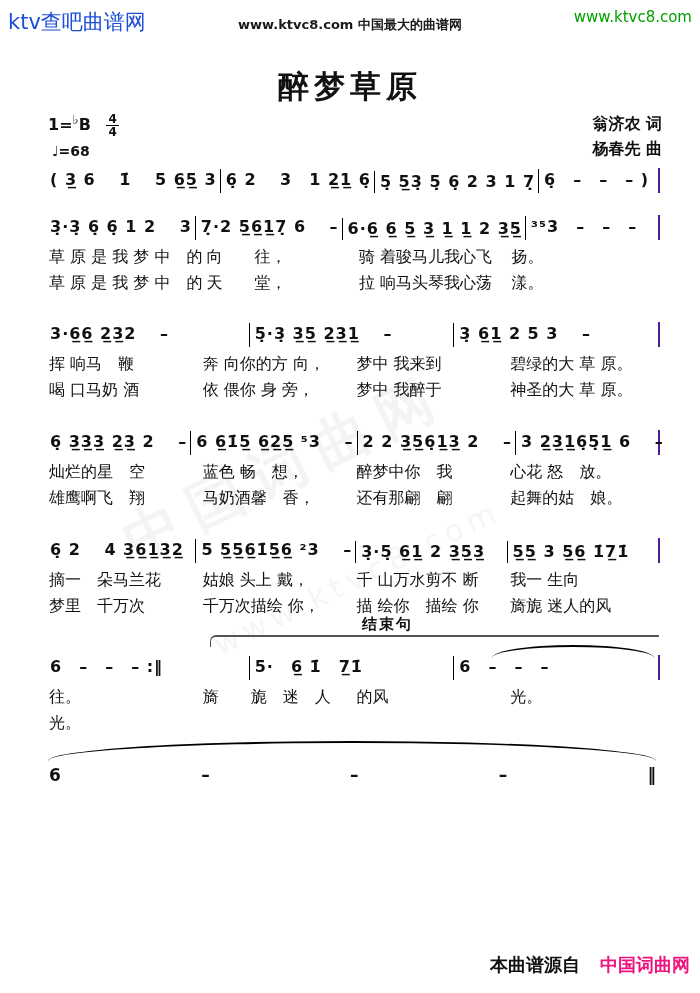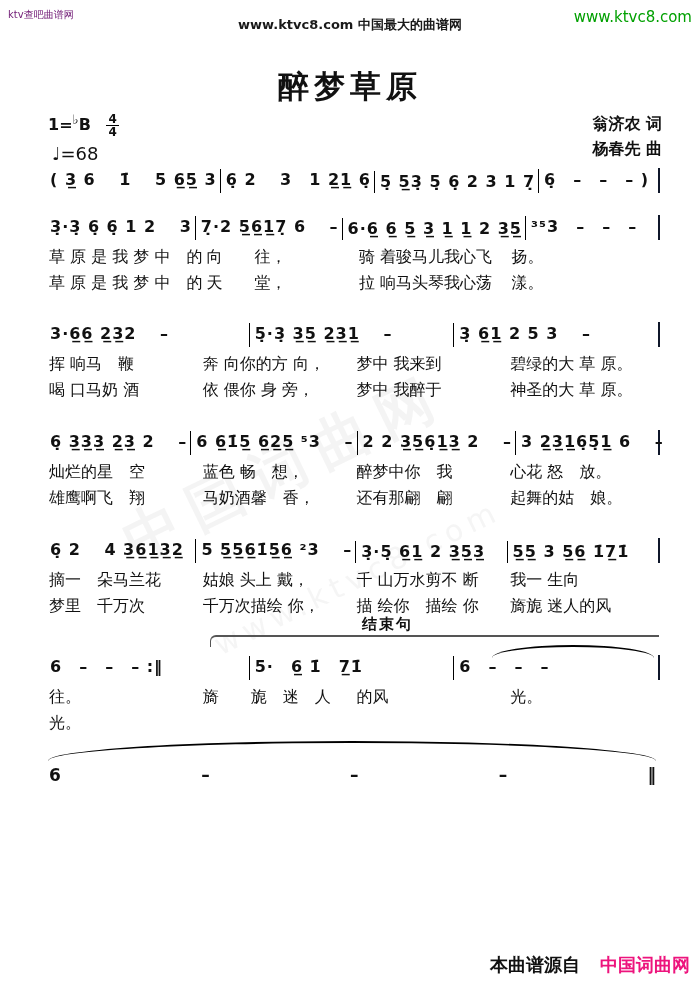--- a/index.html
+++ b/index.html
@@ -1,35 +1,35 @@
 <!DOCTYPE html>
 <html><head>
 <meta charset="utf-8">
 <style>
   html,body{margin:0;padding:0;}
   body{
     width:700px;height:993px;position:relative;background:#ffffff;
     font-family:"DejaVu Sans",sans-serif;color:#111;overflow:hidden;
   }
   
-  .hdr-left{position:absolute;left:8px;top:8px;font-size:10px;color:#701a75;text-decoration:none;}
+  .hdr-left{position:absolute;left:8px;top:8px;font-size:21px;color:#1d4ed8;text-decoration:none;}
   .hdr-center{position:absolute;left:0;top:16px;width:100%;text-align:center;font-size:13px;font-weight:bold;color:#1a1a1a;}
   .hdr-right{position:absolute;right:8px;top:8px;font-size:15px;color:#00a000;text-decoration:none;}
   
   .title{position:absolute;left:0;top:66px;width:100%;text-align:center;
     font-size:31px;font-weight:bold;letter-spacing:5px;font-family:"DejaVu Serif",serif;}
   .keysig{position:absolute;left:48px;top:112px;font-size:16px;font-weight:bold;white-space:nowrap;}
   .frac{display:inline-flex;flex-direction:column;vertical-align:middle;font-size:12px;line-height:1.05;text-align:center;margin-left:10px;}
   .frac .num{border-bottom:1.2px solid #000;padding:0 2px;}
   .flat{font-size:13px;vertical-align:super;}
-  .tempo{position:absolute;left:52px;top:143px;font-size:18px;font-weight:normal;}
+  .tempo{position:absolute;left:52px;top:143px;font-size:14px;font-weight:bold;}
   .credits{position:absolute;right:38px;top:112px;text-align:right;font-size:16px;font-weight:bold;line-height:1.55;font-family:"DejaVu Serif",serif;}
   
   .system{position:absolute;left:45px;width:615px;}
-  .mrow{display:flex;align-items:flex-end;border-right:2px solid #0f172a;font-weight:bold;font-size:16px;min-height:25px;}
+  .mrow{display:flex;align-items:flex-end;border-right:2px solid #4c1d95;font-weight:bold;font-size:16px;min-height:25px;}
   .measure{flex:1;padding:1px 3px 2px 5px;white-space:nowrap;letter-spacing:1px;}
   .measure + .measure{border-left:1.5px solid #000;}
   .lrow{display:flex;font-size:16px;font-weight:normal;margin-top:8px;line-height:1.1;}
   .lcell{flex:1;padding-left:4px;white-space:nowrap;}
   .free-row{display:flex;justify-content:space-between;font-weight:bold;font-size:17px;padding:0 4px;}
   
   .end-label{position:absolute;left:362px;top:615px;font-size:15px;font-weight:bold;letter-spacing:2px;}
   .end-bracket{position:absolute;left:210px;top:635px;width:448px;height:10px;
     border-top:2.5px solid #555;border-left:1px solid #555;border-radius:6px 0 0 0;}
   

